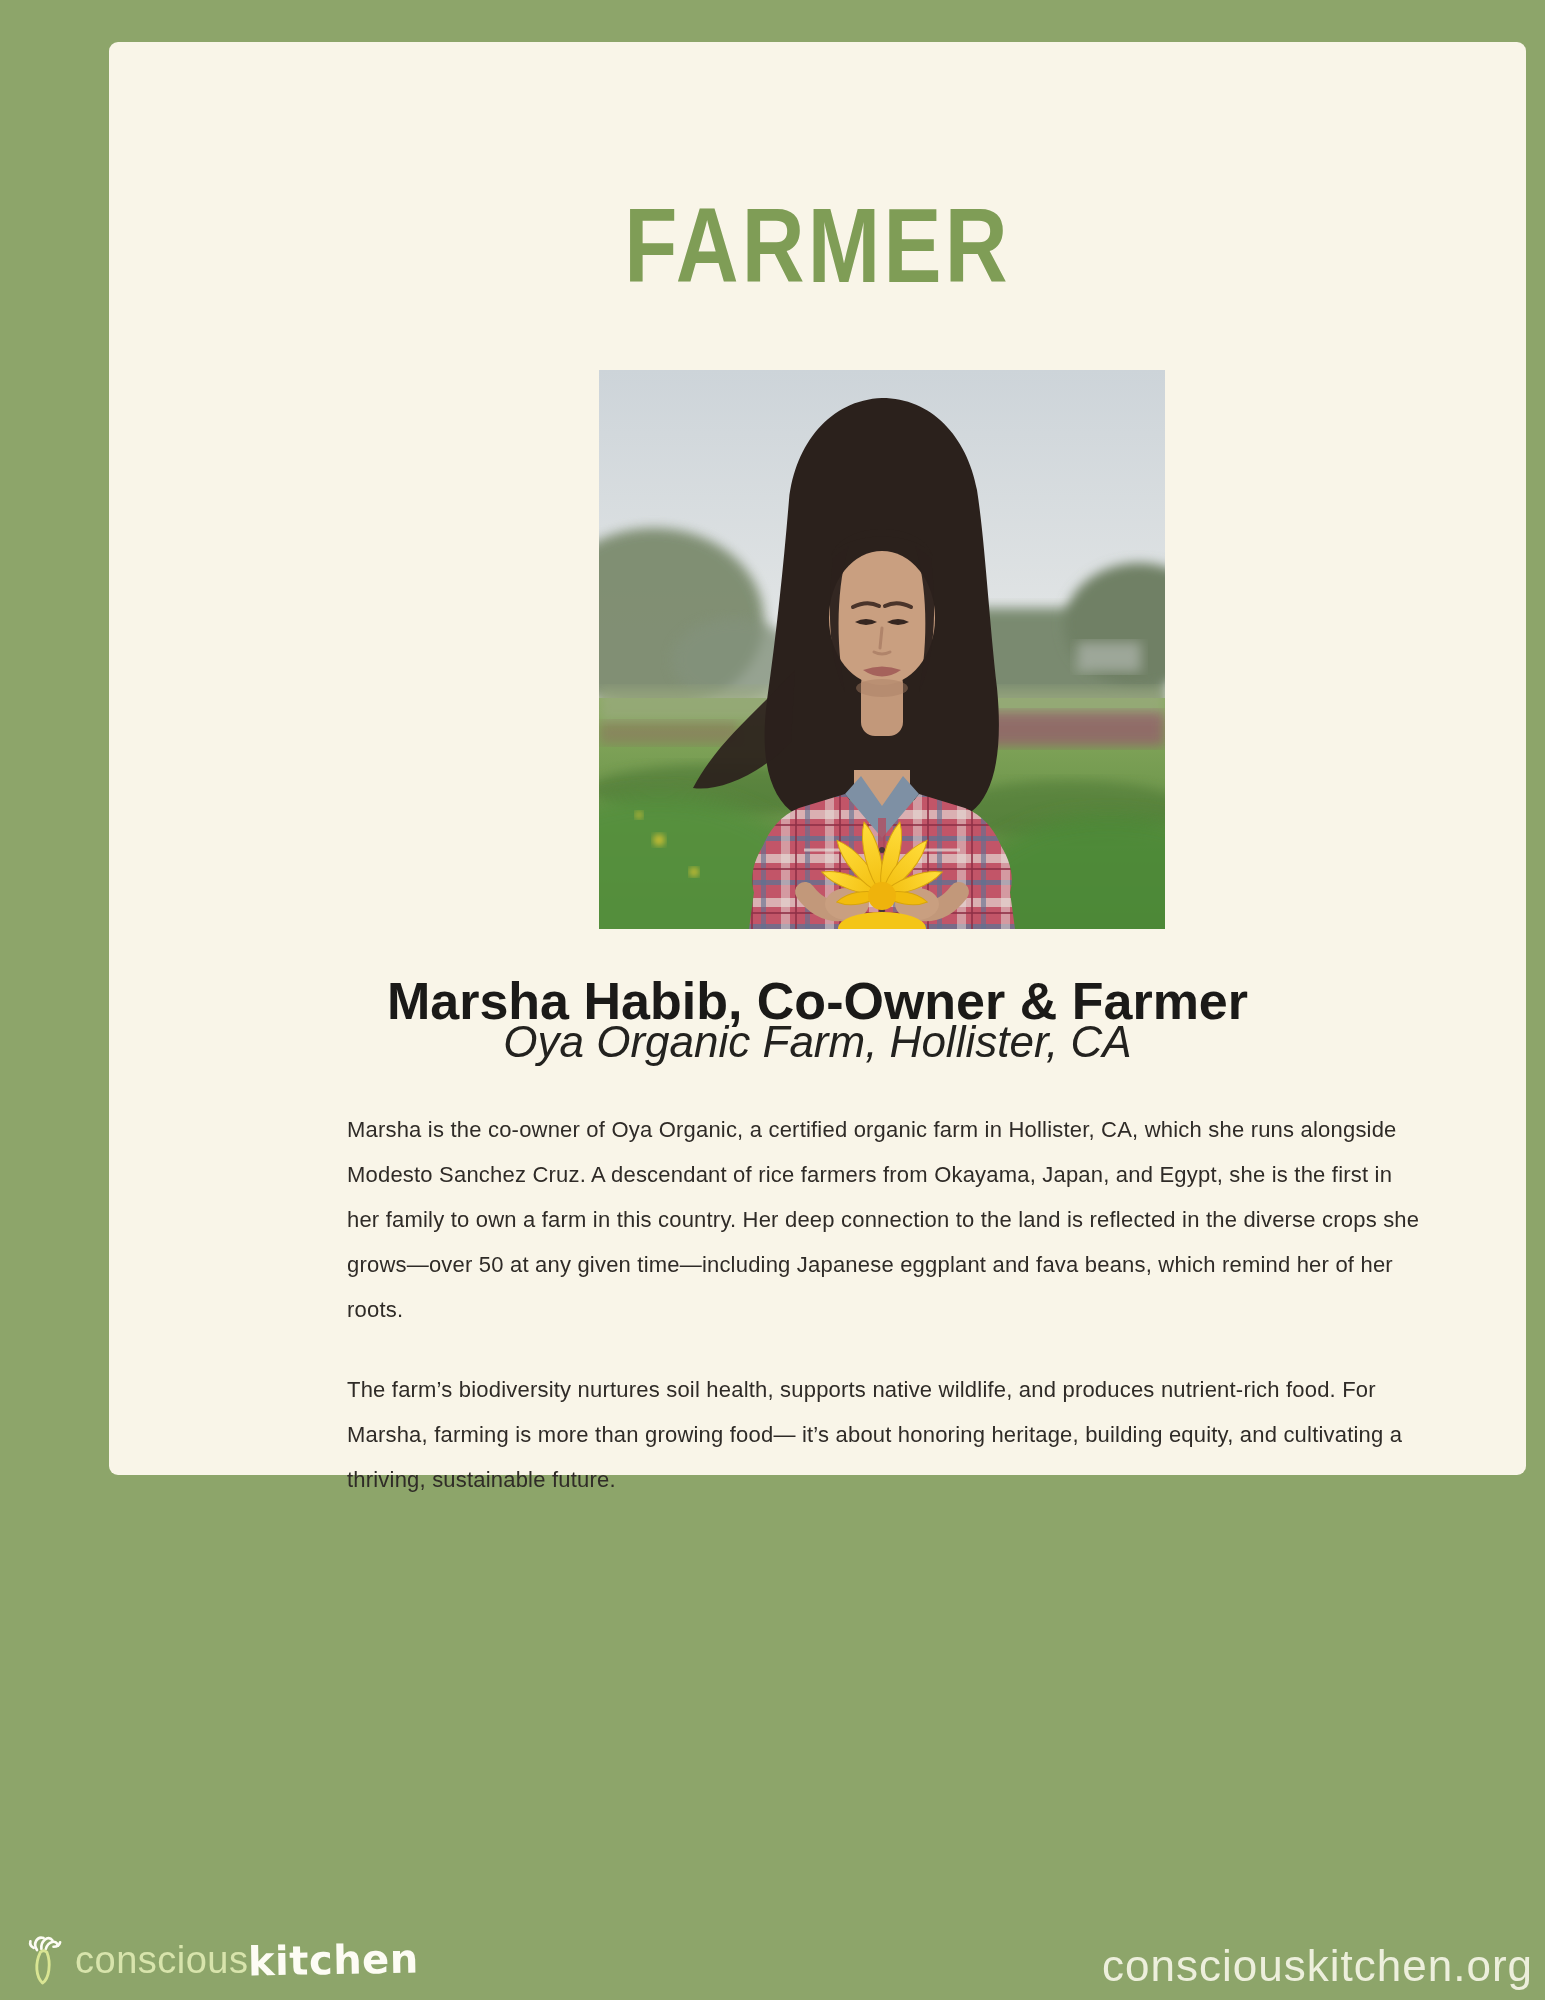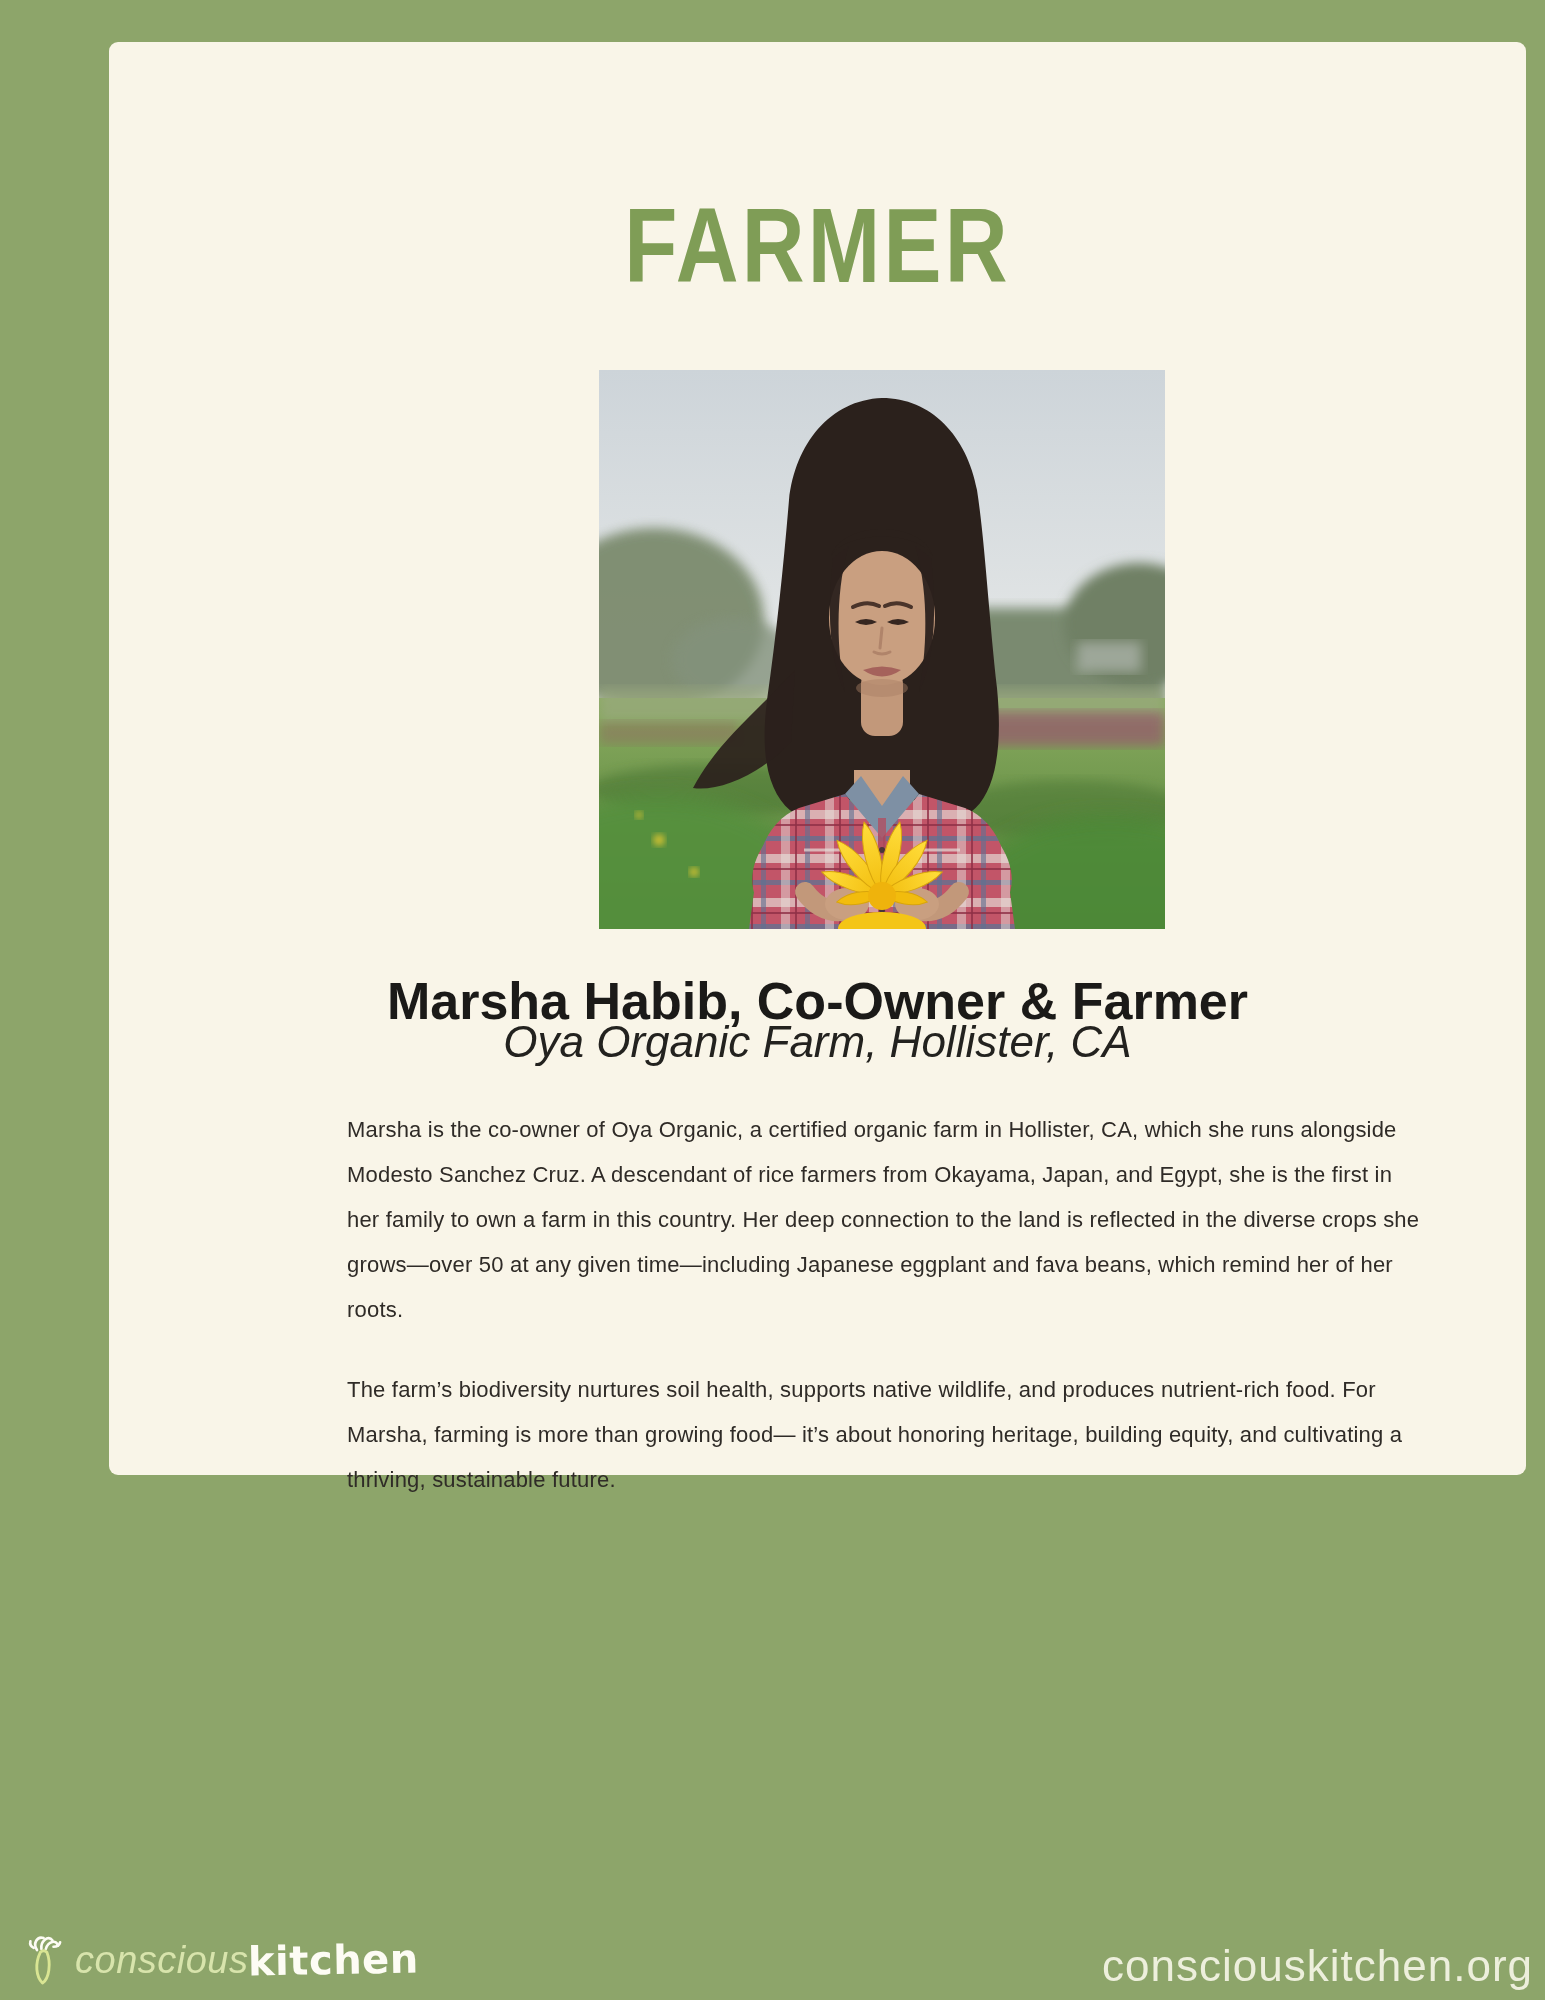--- a/index.html
+++ b/index.html
@@ -15,21 +15,21 @@
   .name{position:absolute;left:0;top:930px;width:100%;text-align:center;
         font-size:52px;line-height:1.15;font-weight:700;color:#1B1A18;}
   .farm{position:absolute;left:0;top:975px;width:100%;text-align:center;
         font-size:44px;line-height:1.15;font-style:italic;font-weight:400;color:#23221F;}
   .body{position:absolute;left:238px;top:1065px;width:1082px;
         font-size:22px;line-height:45px;color:#2F2B27;letter-spacing:.2px;}
   .body p{margin:0 0 35px 0;}
   .footer{position:absolute;left:0;top:1927px;width:1545px;height:73px;}
   .logo{position:absolute;left:26px;top:4px;height:58px;display:flex;align-items:center;}
   .logo .carrot{width:44px;height:56px;margin-right:5px;}
-  .lw1{font-size:38px;color:#D8E4AC;font-weight:400;letter-spacing:.5px;font-style:italic;}
+  .lw1{font-size:38px;color:#D8E4AC;font-weight:400;letter-spacing:.5px;}
   .lw2{font-size:40px;color:#FDFCF4;font-weight:700;font-family:"DejaVu Sans",sans-serif;
        letter-spacing:.5px;transform:rotate(-1deg);display:inline-block;}
   .website{position:absolute;right:12px;top:14px;font-size:44px;color:#EDEFDC;letter-spacing:1px;}
 </style>
 </head>
 <body>
 
 <div class="page">
   <div class="card">
 

